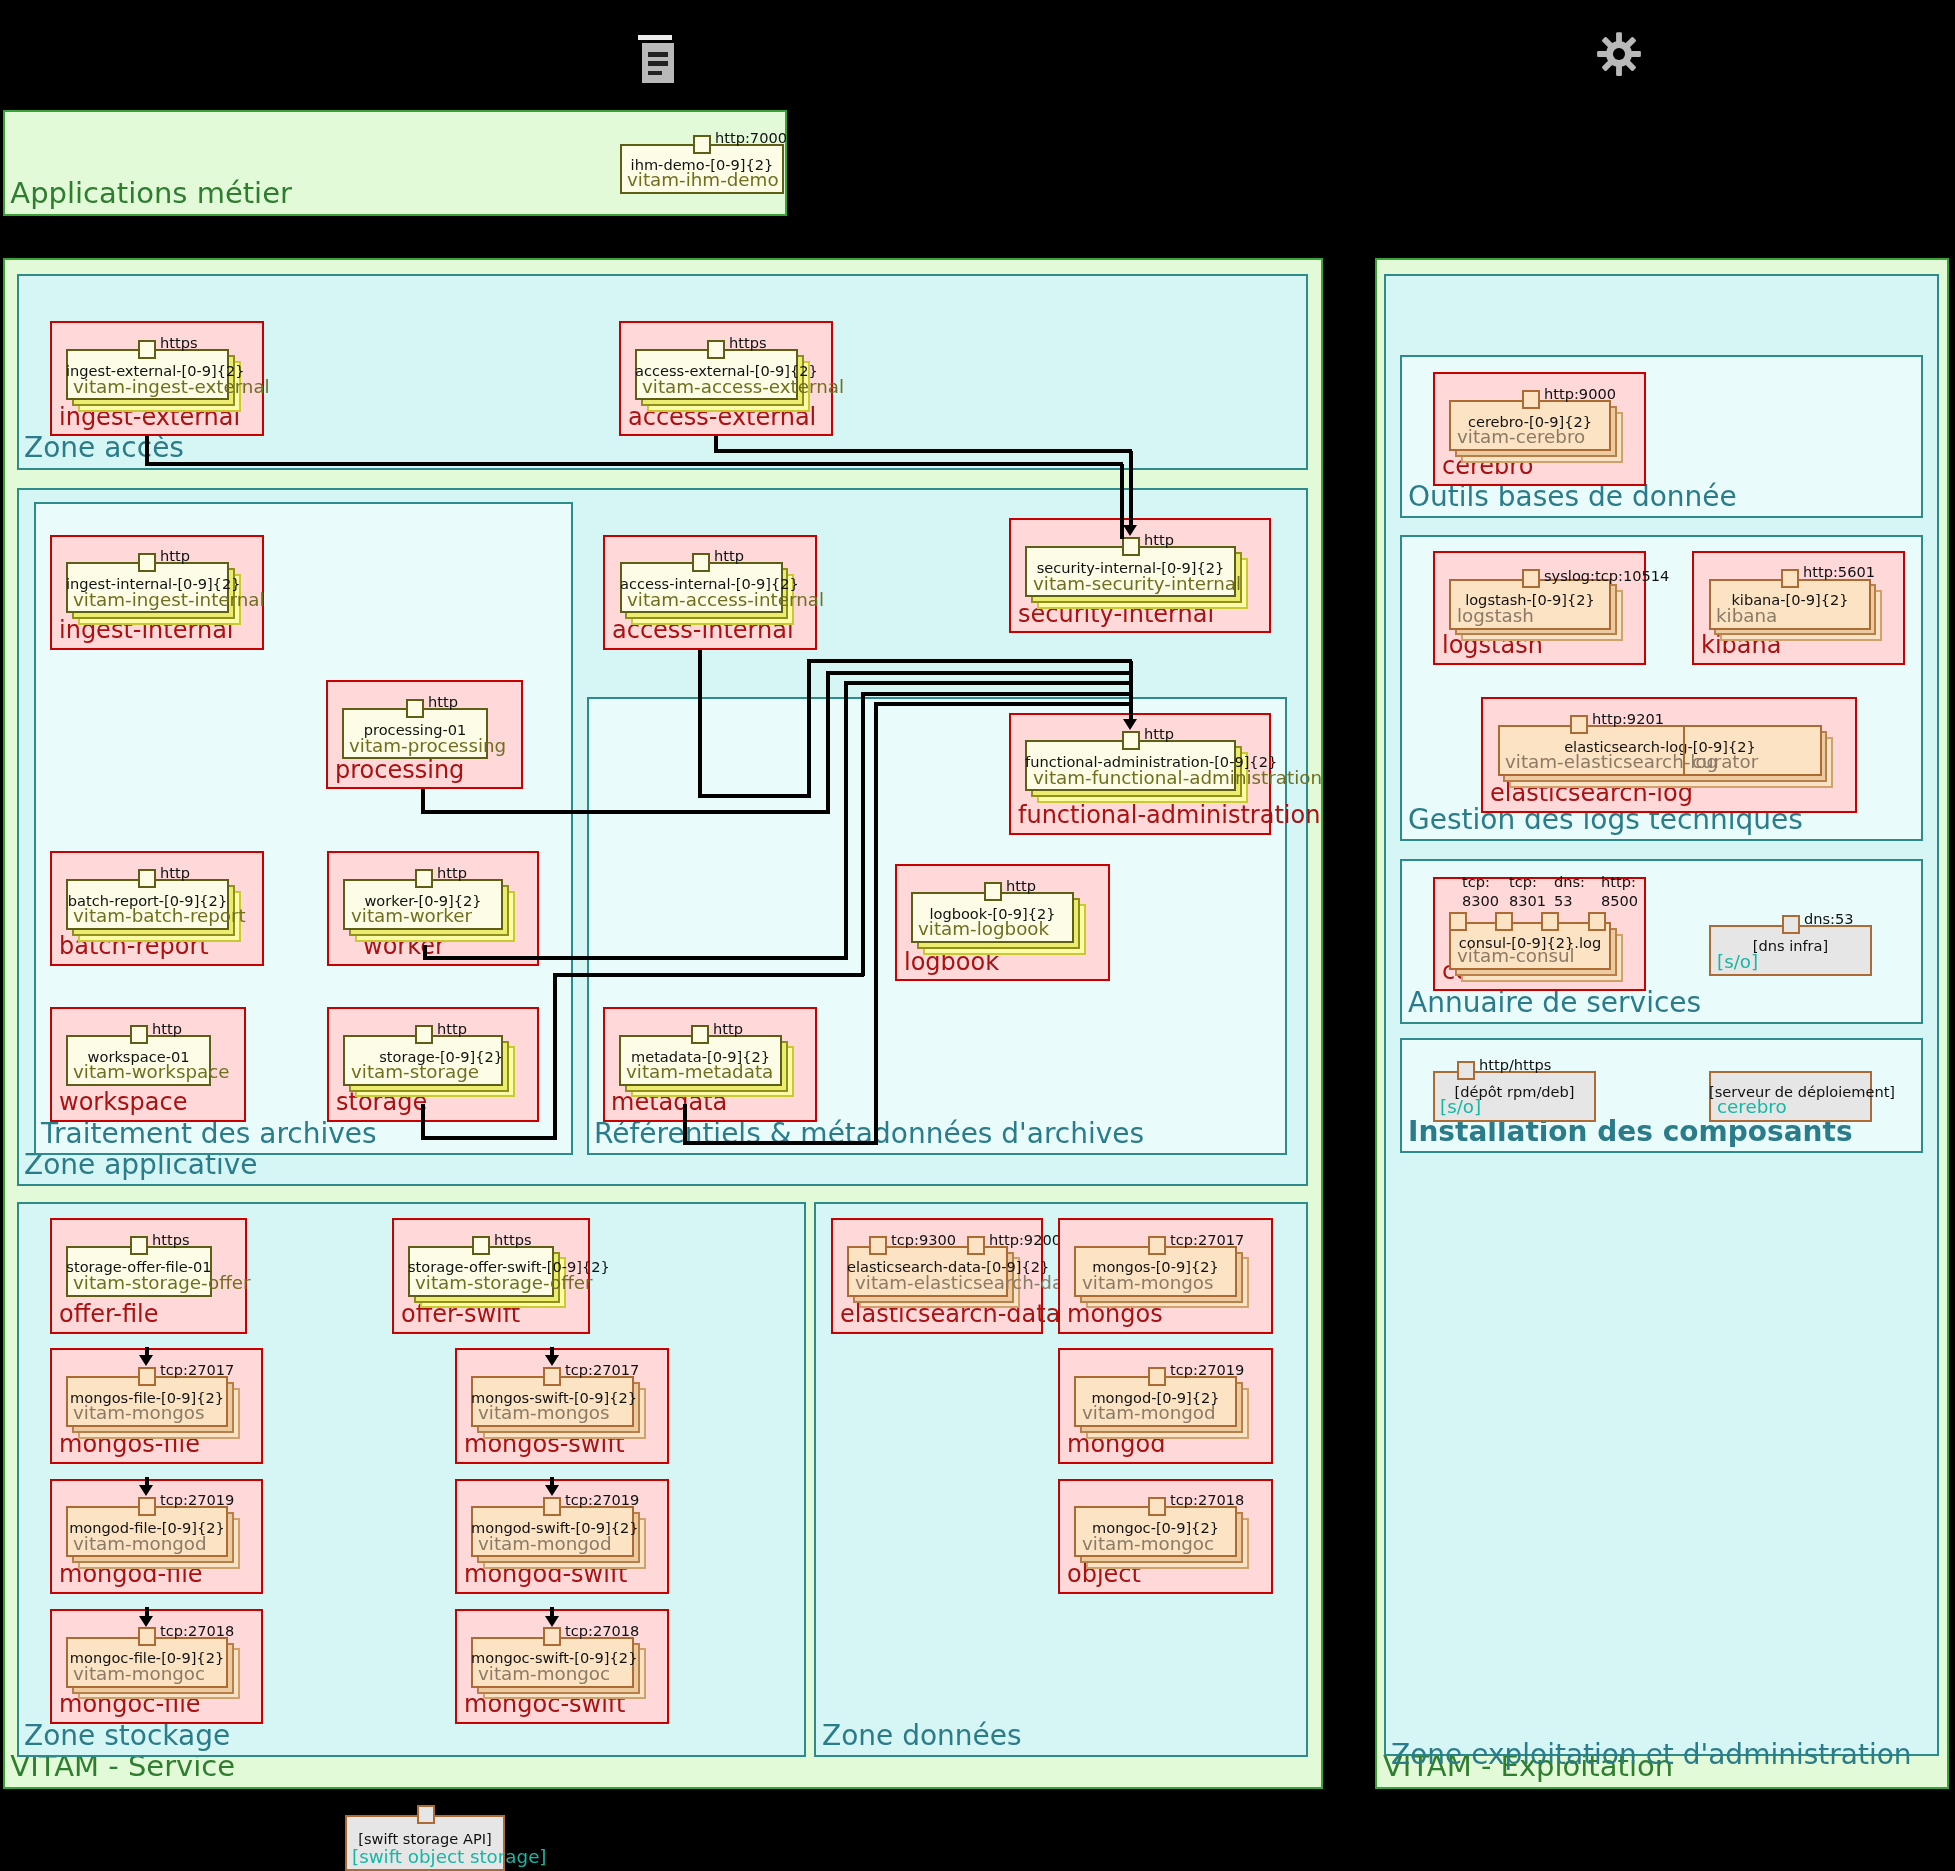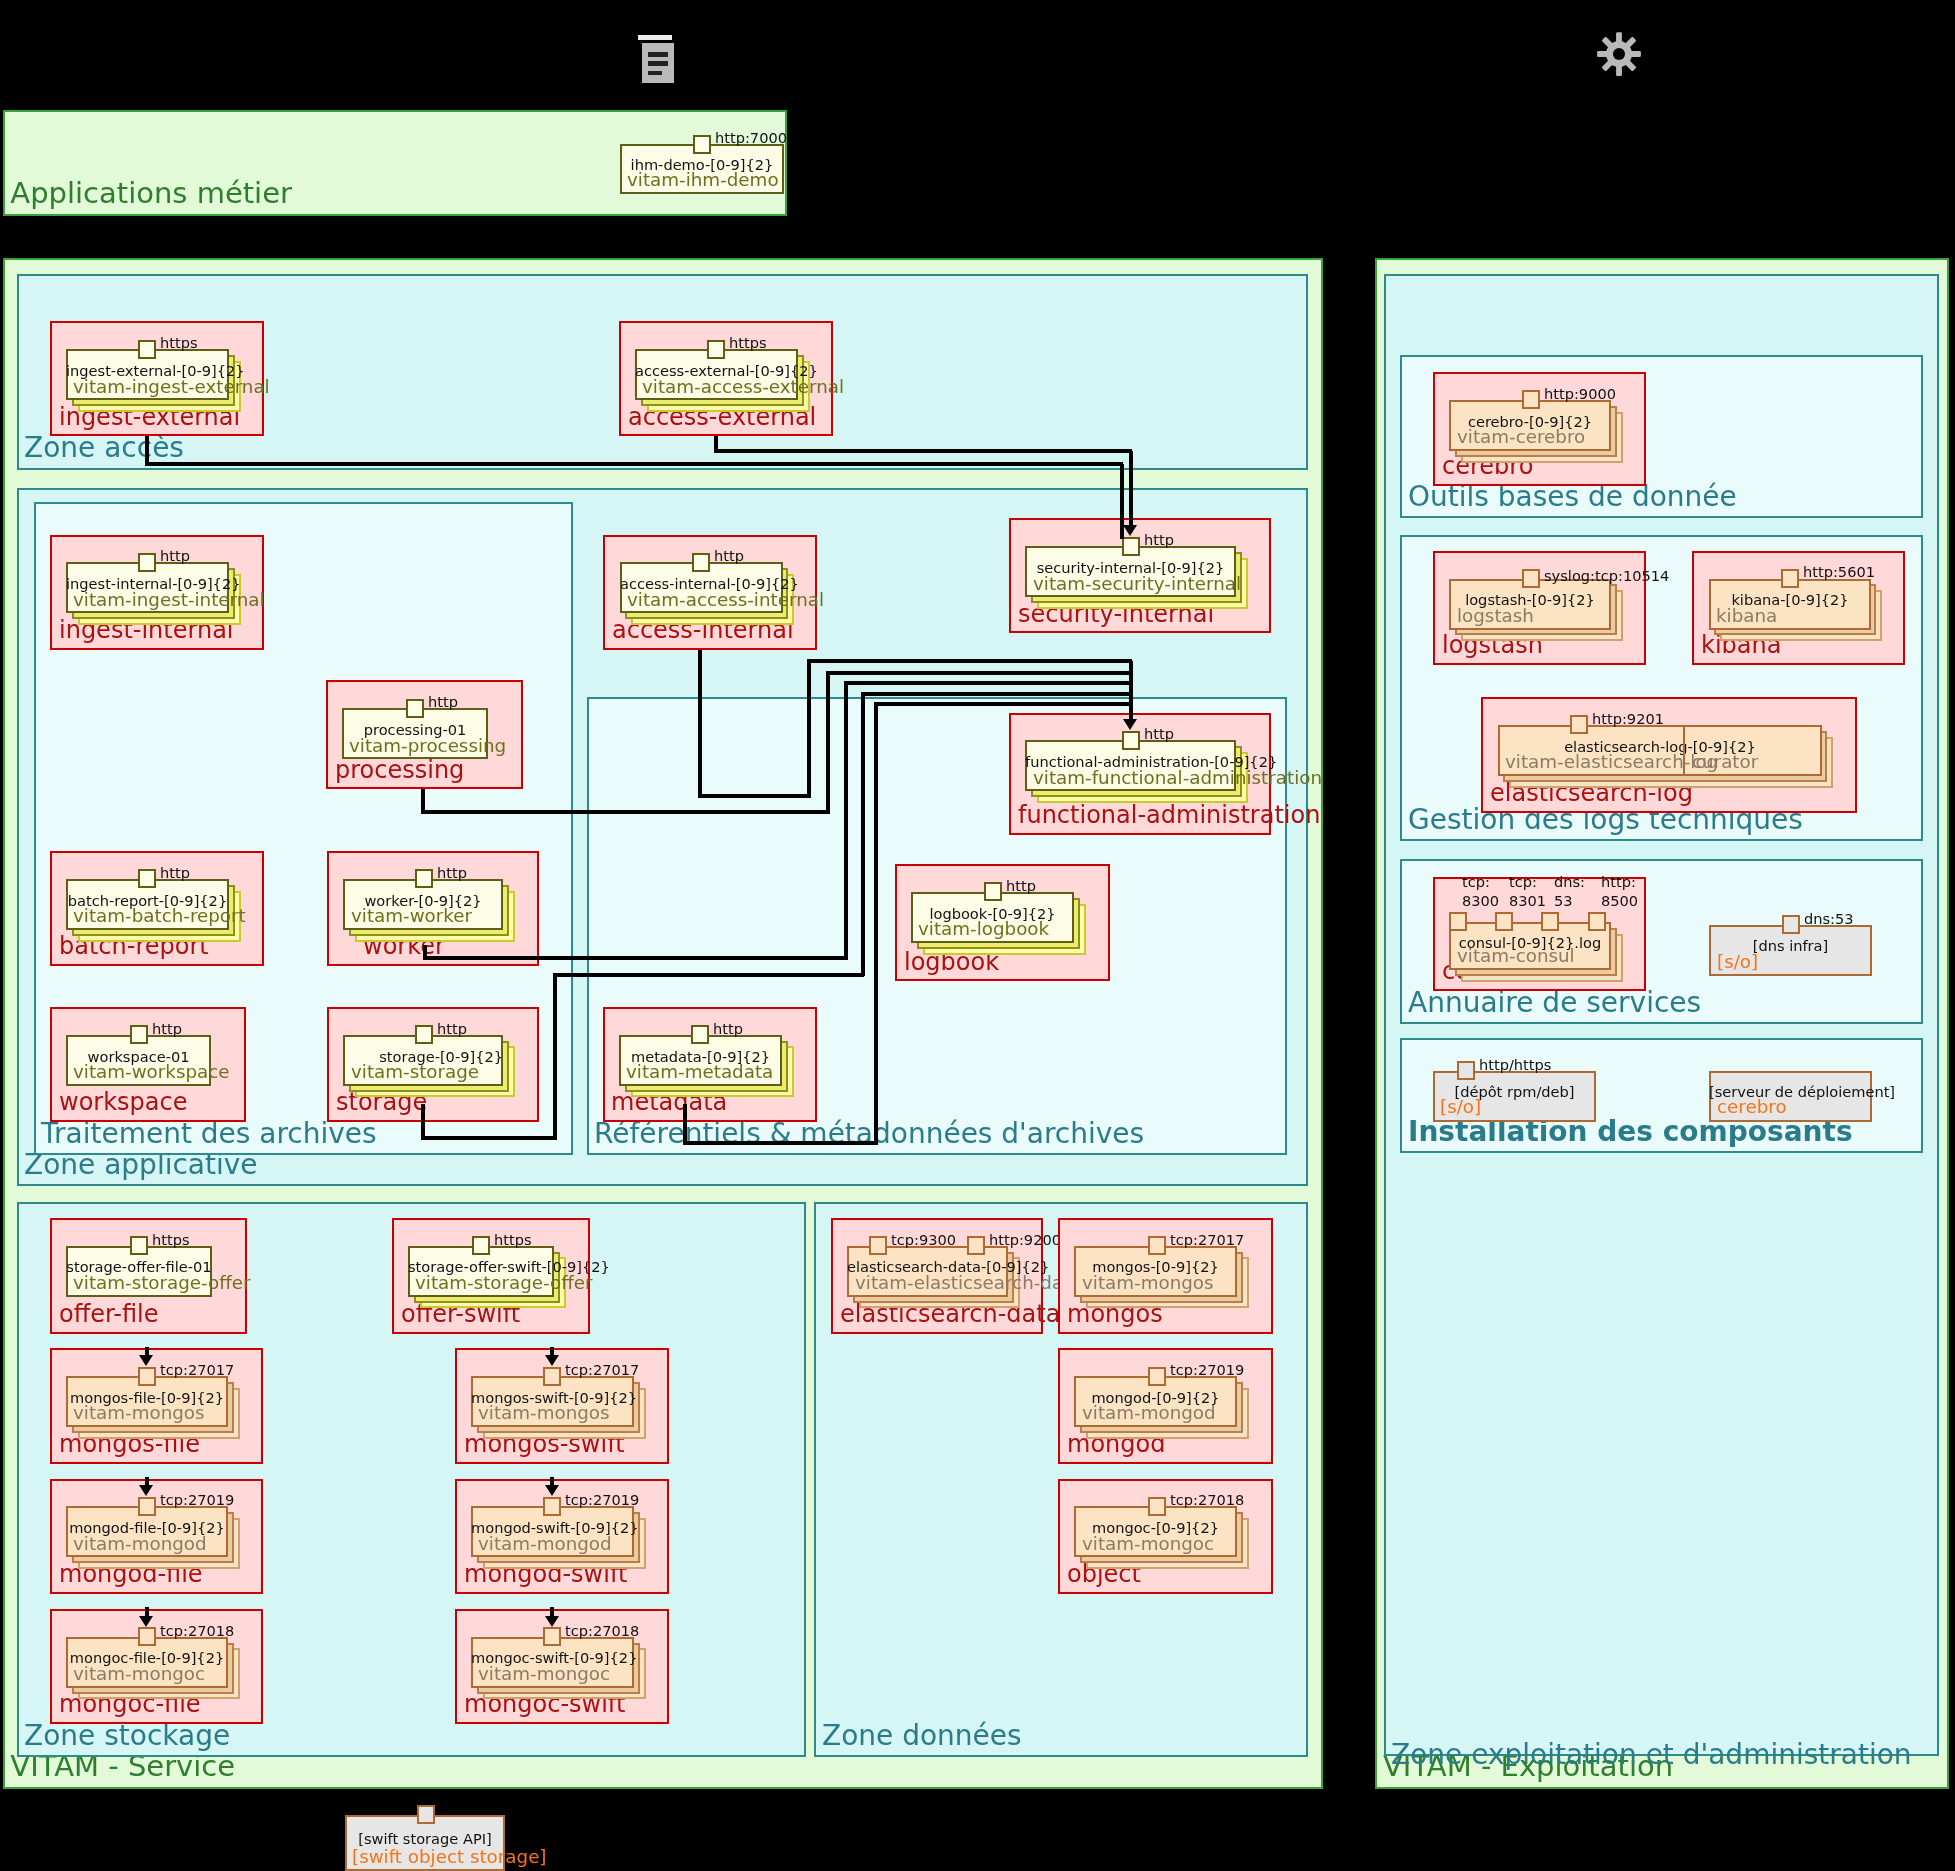--- a/index.html
+++ b/index.html
@@ -16,21 +16,21 @@
   .box,.stk{position:absolute;box-sizing:border-box;}
   .box-beige{background:#FDFDE7;border:2.2px solid #5E5E14;}
   .box-orange{background:#FBE3C4;border:2.2px solid #AD6B33;}
   .box-gray{background:#E6E6E6;border:2.2px solid #AD6B33;}
   .stk1-beige{background:#ECEC6E;border:2.2px solid #8F8F1E;}
   .stk2-beige{background:#FBFBA8;border:2.2px solid #C9C931;}
   .stk1-orange{background:#EDCBA0;border:2.2px solid #B97F48;}
   .stk2-orange{background:#F8E3C6;border:2.2px solid #D2A06A;}
   .t1{position:absolute;left:0;width:100%;text-align:center;font-size:14.6px;color:#111;white-space:nowrap;}
   .t2{position:absolute;font-size:18.3px;white-space:nowrap;}
-  .n-beige{color:#6F6F1F}.n-orange{color:#8A7A66}.n-gray{color:#f97316}
+  .n-beige{color:#6F6F1F}.n-orange{color:#8A7A66}.n-gray{color:#14b8a6}
   .port{position:absolute;box-sizing:border-box;width:17.6px;height:19px;}
   .port-beige{background:#FDFDE7;border:2.2px solid #5E5E14;}
   .port-orange{background:#FBE3C4;border:2.2px solid #AD6B33;}
   .port-gray{background:#E6E6E6;border:2.2px solid #AD6B33;}
   .plabel{position:absolute;font-size:14.6px;color:#111;white-space:pre-line;line-height:19px;}
   .seg{position:absolute;background:#000;}
   .arr{position:absolute;width:0;height:0;border-left:7.3px solid transparent;
        border-right:7.3px solid transparent;border-top:11.7px solid #000;}
   .vdiv{position:absolute;width:2.2px;background:#AD6B33;}
   .icon{position:absolute;}

